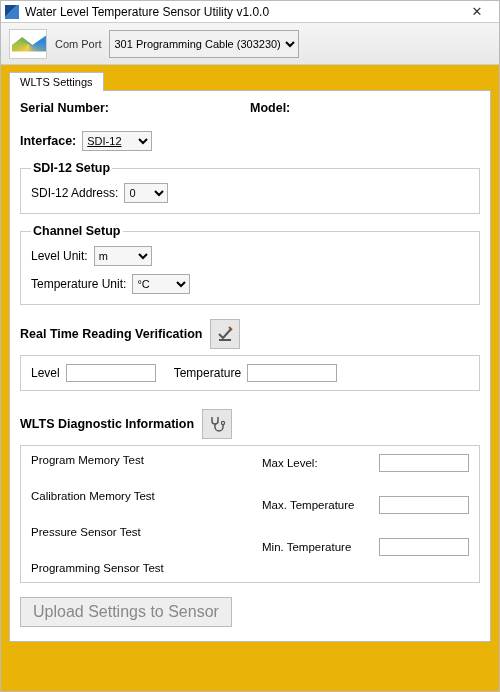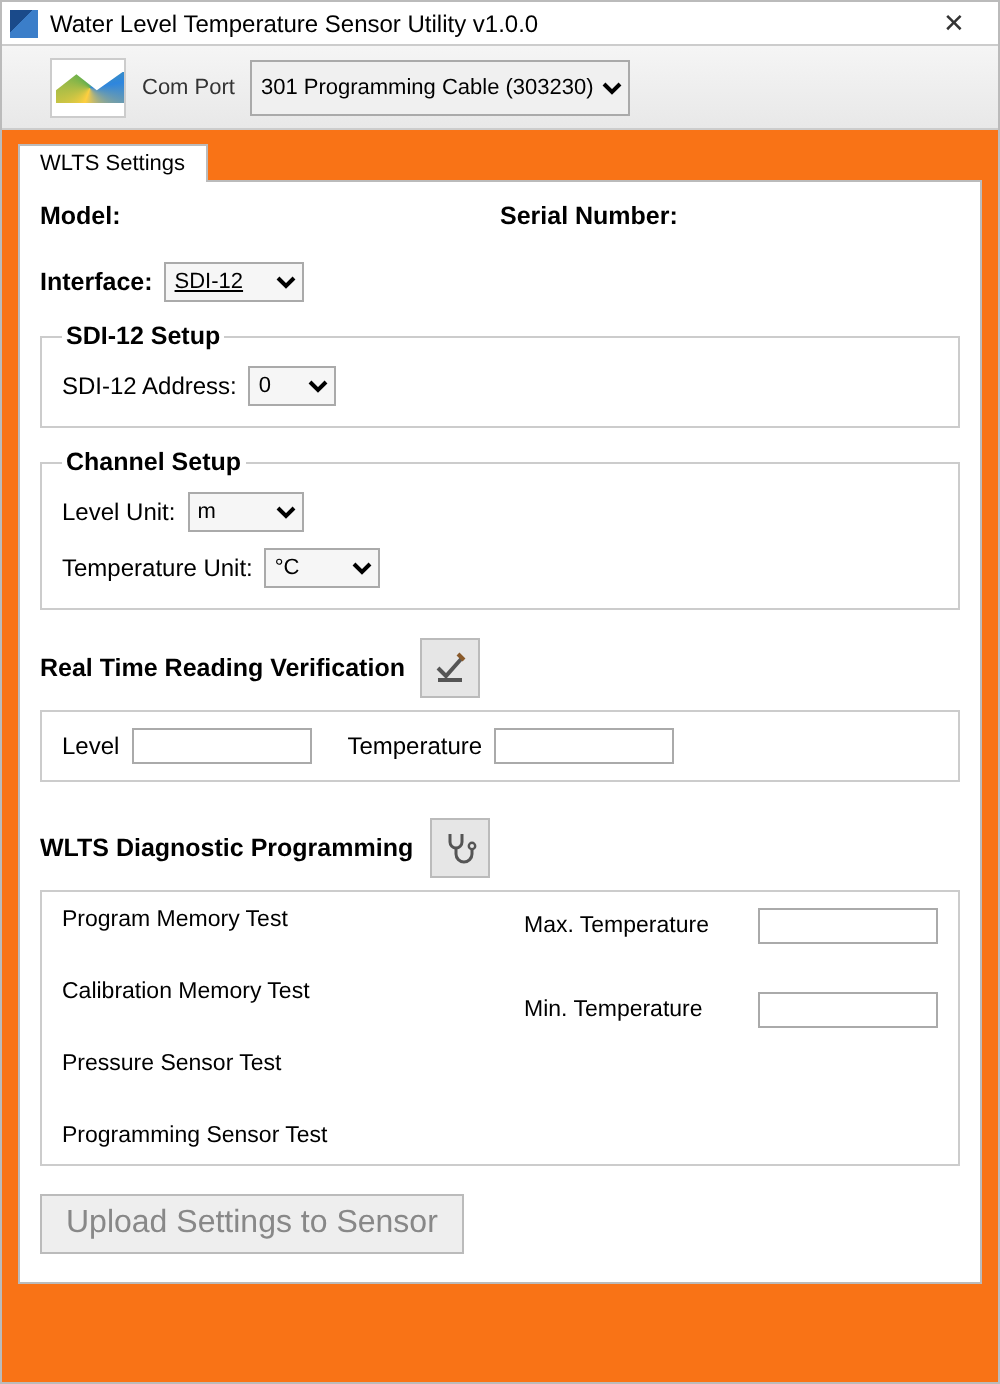--- a/index.html
+++ b/index.html
@@ -5,21 +5,21 @@
   * { box-sizing: border-box; }
   html, body {
     margin: 0; padding: 0;
     width: 500px; height: 692px;
     font-family: "Segoe UI", Tahoma, sans-serif;
     font-size: 12px;
     background: #fff;
     color: #000;
     overflow: hidden;
   }
-  .window { width: 500px; height: 692px; border: 1px solid #bbb; background:#f97316; display:flex; flex-direction:column; }
+  .window { width: 500px; height: 692px; border: 1px solid #bbb; background:#eab308; display:flex; flex-direction:column; }
   .titlebar {
     height: 22px;
     border-bottom: 1px solid #ccc;
     display: flex; align-items: center;
     padding: 0 4px;
     background: #fff;
   }
   .titlebar .appicon {
     width: 14px; height: 14px;
     background: linear-gradient(135deg,#1a4a8a 40%, #3b7ec9 40%);
@@ -30,21 +30,21 @@
     width: 36px; height: 20px;
     display:flex; align-items:center; justify-content:center;
     font-size: 13px; color:#333;
   }
 
   .toolbar {
     height: 42px;
     background: linear-gradient(#f5f5f5,#e8e8e8);
     border-bottom: 1px solid #ccc;
     display:flex; align-items:center;
-    padding: 0 24px; gap: 8px;
+    padding: 0 8px; gap: 8px;
   }
   .toolbar .logo {
     width: 38px; height: 30px;
     border:1px solid #ccc;
     background:#fff;
     position:relative;
     overflow:hidden;
   }
   .toolbar .logo::after{
     content:"";
@@ -168,25 +168,25 @@
 
   <div class="body">
     <div class="tabset">
       <div class="tab">
         <span>WLTS Settings</span>
       </div>
       <div class="tabpanel">
 
         <div class="toprow">
           <div class="row">
+            <span class="bold">Serial Number:</span>
+            <span></span>
+          </div>
+          <div class="row">
             <span class="bold">Model:</span>
-            <span></span>
-          </div>
-          <div class="row">
-            <span class="bold">Serial Number:</span>
             <span></span>
           </div>
         </div>
 
         <div class="row" style="margin-top:16px;">
           <span class="bold">Interface:</span>
           <select class="small mid">
             <option>SDI-12</option>
           </select>
         </div>
@@ -231,40 +231,44 @@
         <div class="box">
           <div class="row">
             <span>Level</span>
             <input class="inputbox readonly" style="width: 90px;" readonly="" value="">
             <span style="margin-left:12px;">Temperature</span>
             <input class="inputbox readonly" style="width: 90px;" readonly="" value="">
           </div>
         </div>
 
         <div class="sectiontitle" style="margin-top:18px;">
-          <span>WLTS Diagnostic Programming</span>
+          <span>WLTS Diagnostic Information</span>
           <span class="iconbtn">
             <svg width="18" height="18" viewBox="0 0 18 18">
               <path d="M4 2 v4 a3 3 0 0 0 6 0 v-4" stroke="#555" stroke-width="1.5" fill="none"></path>
               <path d="M7 9 v3 a4 4 0 0 0 8 0 v-2" stroke="#555" stroke-width="1.5" fill="none"></path>
               <circle cx="15" cy="8" r="1.6" stroke="#555" stroke-width="1.2" fill="none"></circle>
             </svg>
           </span>
         </div>
 
         <div class="box">
           <div class="diag">
             <div class="col">
               <span>Program Memory Test</span>
               <span>Calibration Memory Test</span>
               <span>Pressure Sensor Test</span>
               <span>Programming Sensor Test</span>
             </div>
             <div class="col right">
               <div class="drow">
+                <span>Max Level:</span>
+                <input class="inputbox readonly" readonly="" value="" style="">
+              </div>
+              <div class="drow">
                 <span>Max. Temperature</span>
                 <input class="inputbox readonly" readonly="" value="" style="">
               </div>
               <div class="drow">
                 <span>Min. Temperature</span>
                 <input class="inputbox readonly" readonly="" value="" style="">
               </div>
             </div>
           </div>
         </div>

